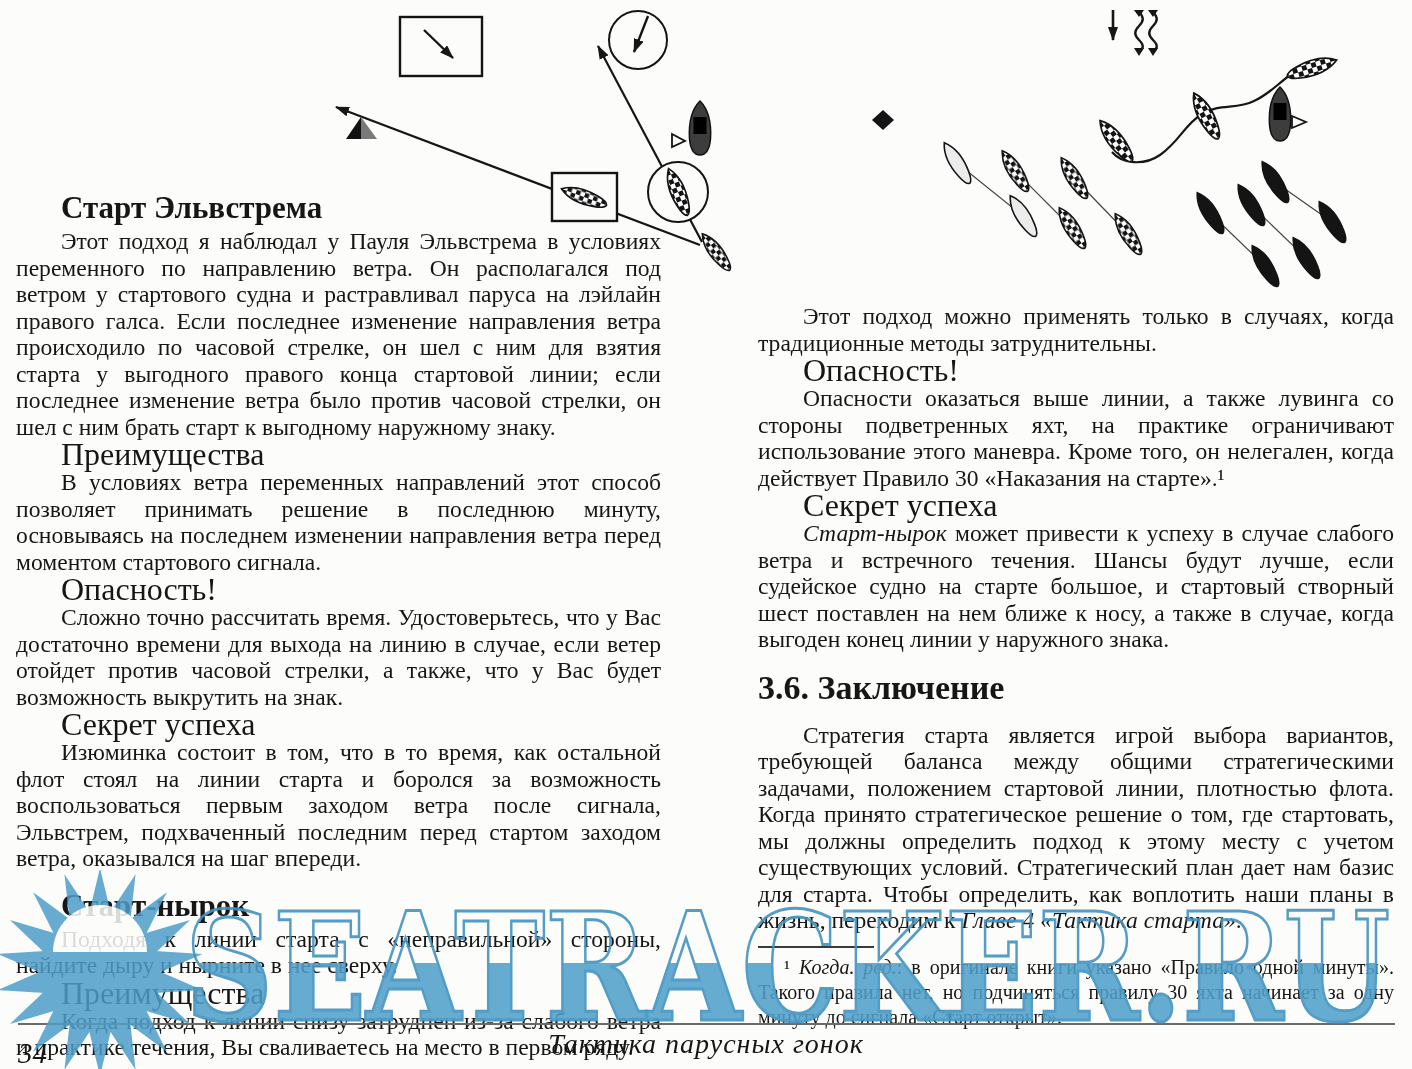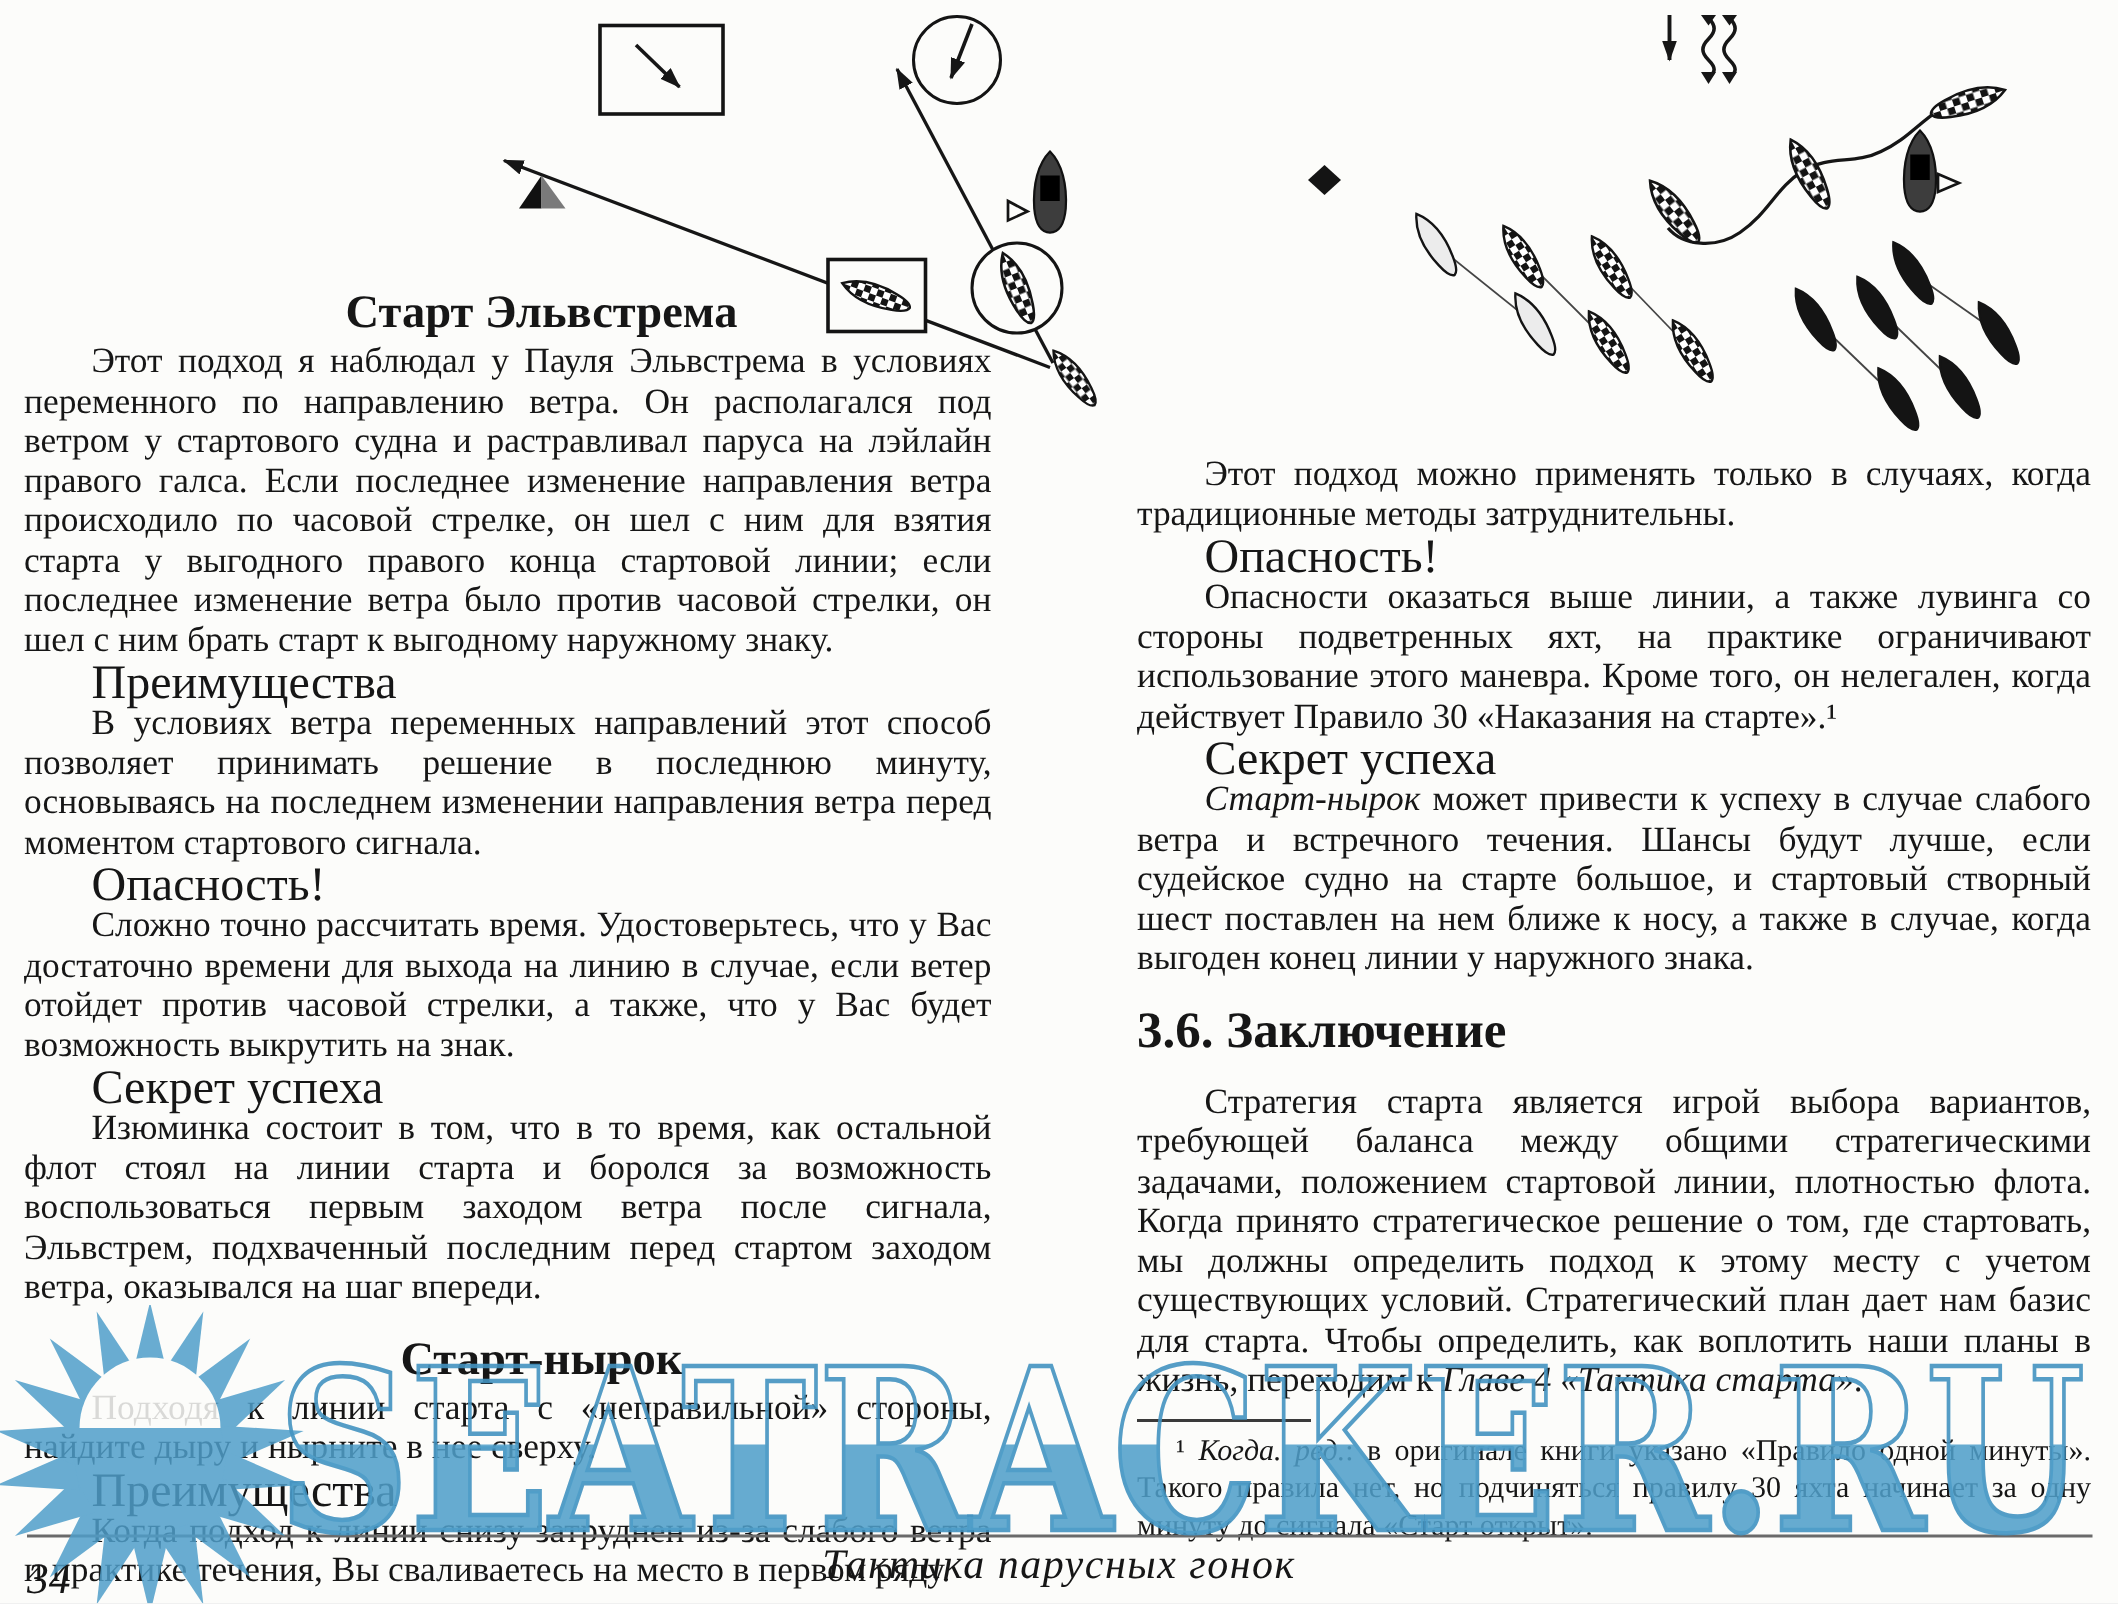--- a/index.html
+++ b/index.html
@@ -7,21 +7,21 @@
     position:relative; width:1412px; height:1069px; margin:0 auto;
     background:#fcfcfa; overflow:hidden; color:#161616;
     font-family:"Liberation Serif", serif;
   }
   
   .col{position:absolute; font-size:23.6px; line-height:26.5px;}
   .col-left{left:16px; top:191px; width:645px;}
   .col-right{left:758px; top:303px; width:636px;}
   p.body{margin:0; text-align:justify; text-indent:45px;}
   p.subhead{margin:0; font-size:32px; line-height:29px; padding-left:45px;}
-  h2.section{font-size:31px; line-height:34px; font-weight:bold; margin:0 0 3px 45px;text-align:center;}
+  h2.section{font-size:31px; line-height:34px; font-weight:bold; margin:0 0 3px 45px;}
   h2.section.gap{margin-top:17px;}
   h3.numbered{font-size:34px; line-height:38px; font-weight:bold; margin:16px 0 15px 0;}
   .footnote-block{margin-top:12px;}
   .footnote-rule{width:116px; border-top:2.5px solid #3a3a3a; margin-bottom:7px;}
   p.footnote{margin:0; font-size:20px; line-height:25px; text-align:justify; text-indent:26px;}
   i{font-style:italic;}
   
   .footer-rule{position:absolute; left:18px; top:1023px; width:1377px; border-top:2px solid #6a6a6a;}
   .page-number{position:absolute; left:18px; top:1037px; font-size:29px; font-style:italic;}
   .running-title{position:absolute; left:0; top:1028px; width:1412px; text-align:center;

